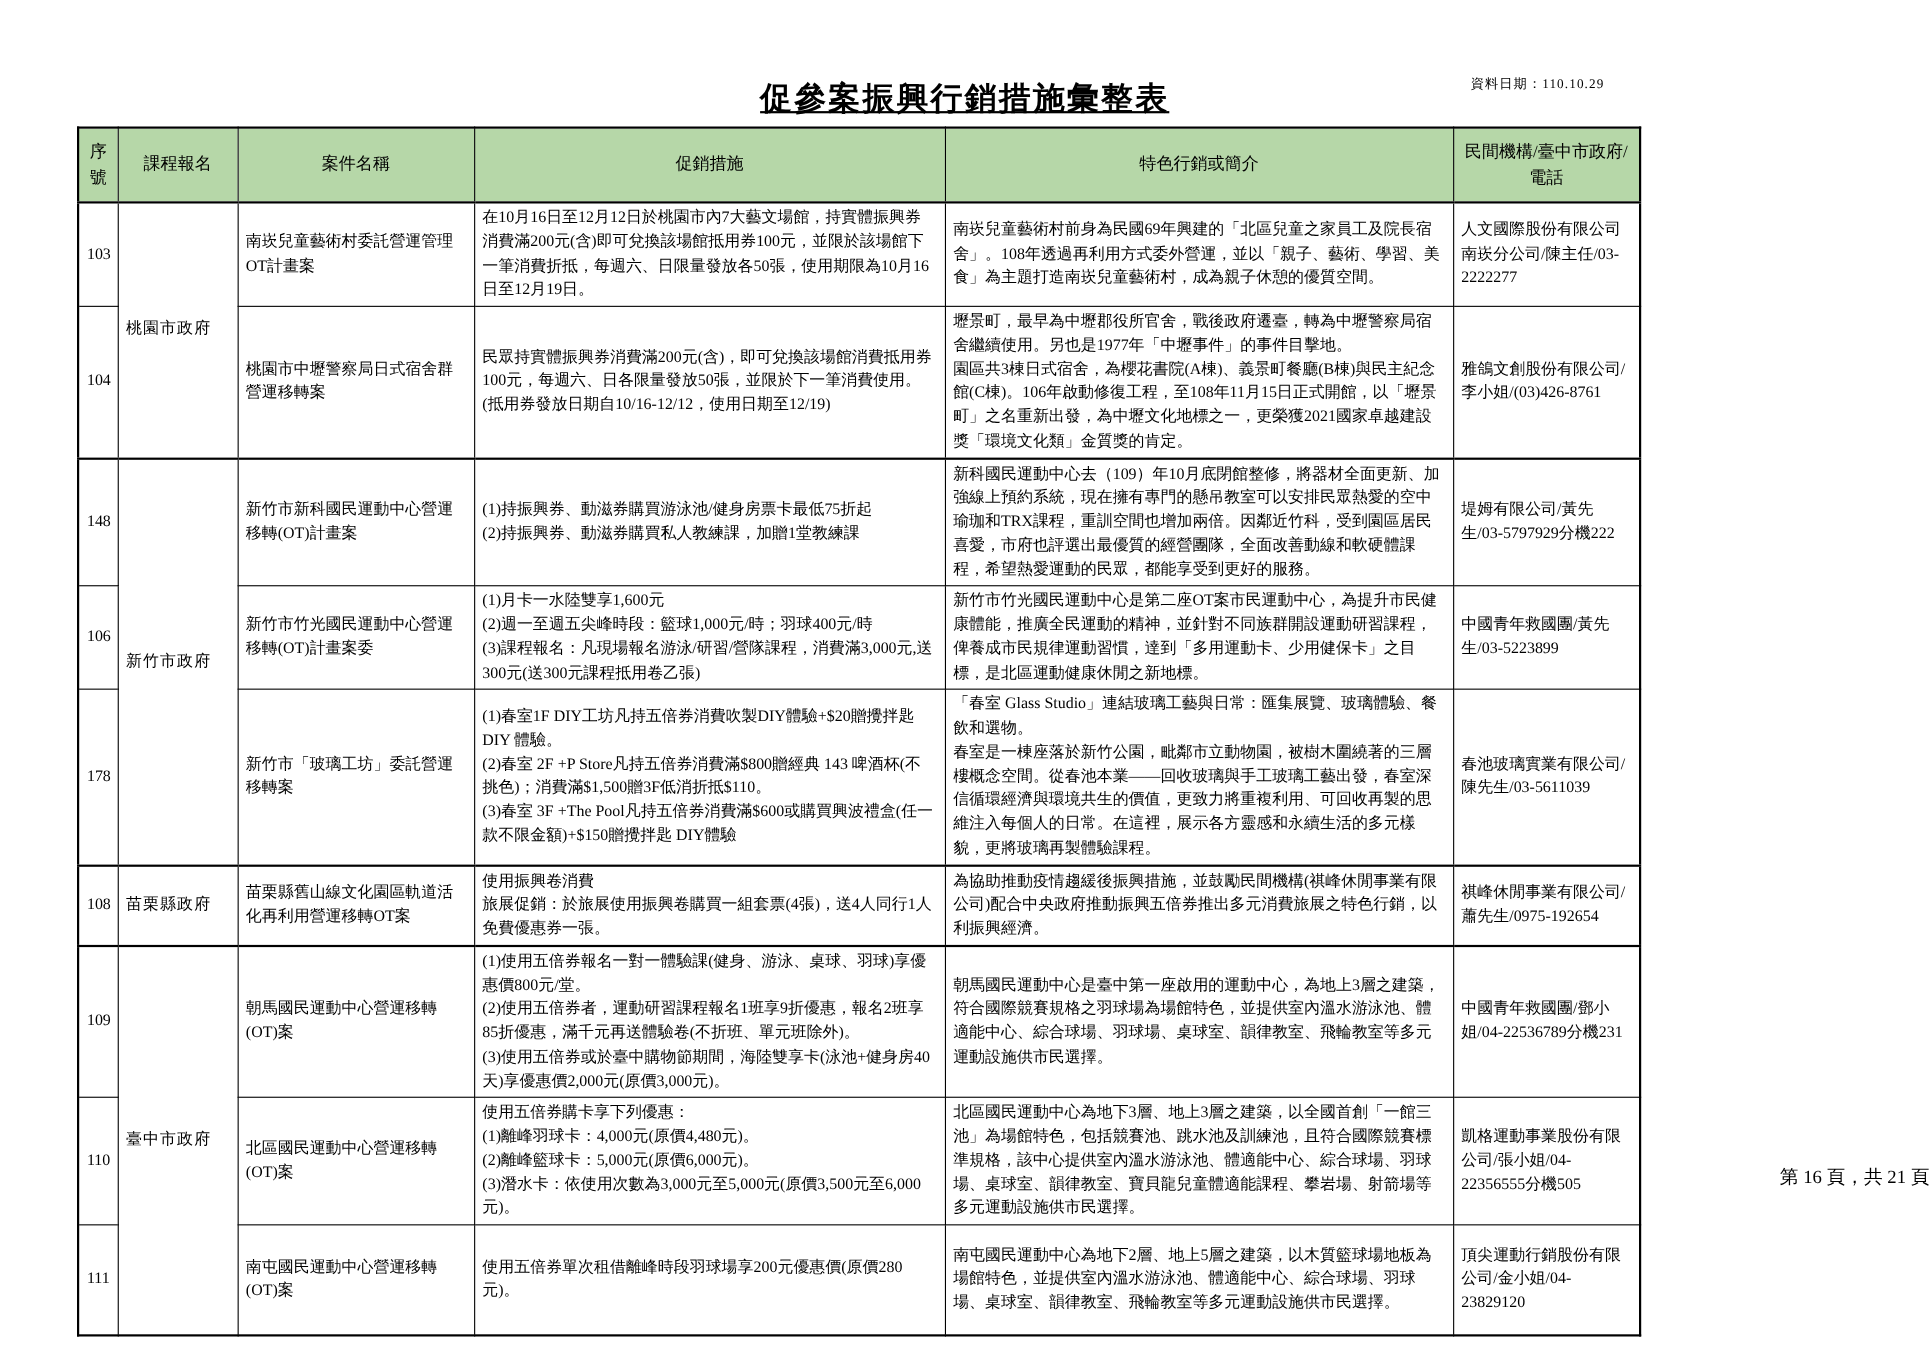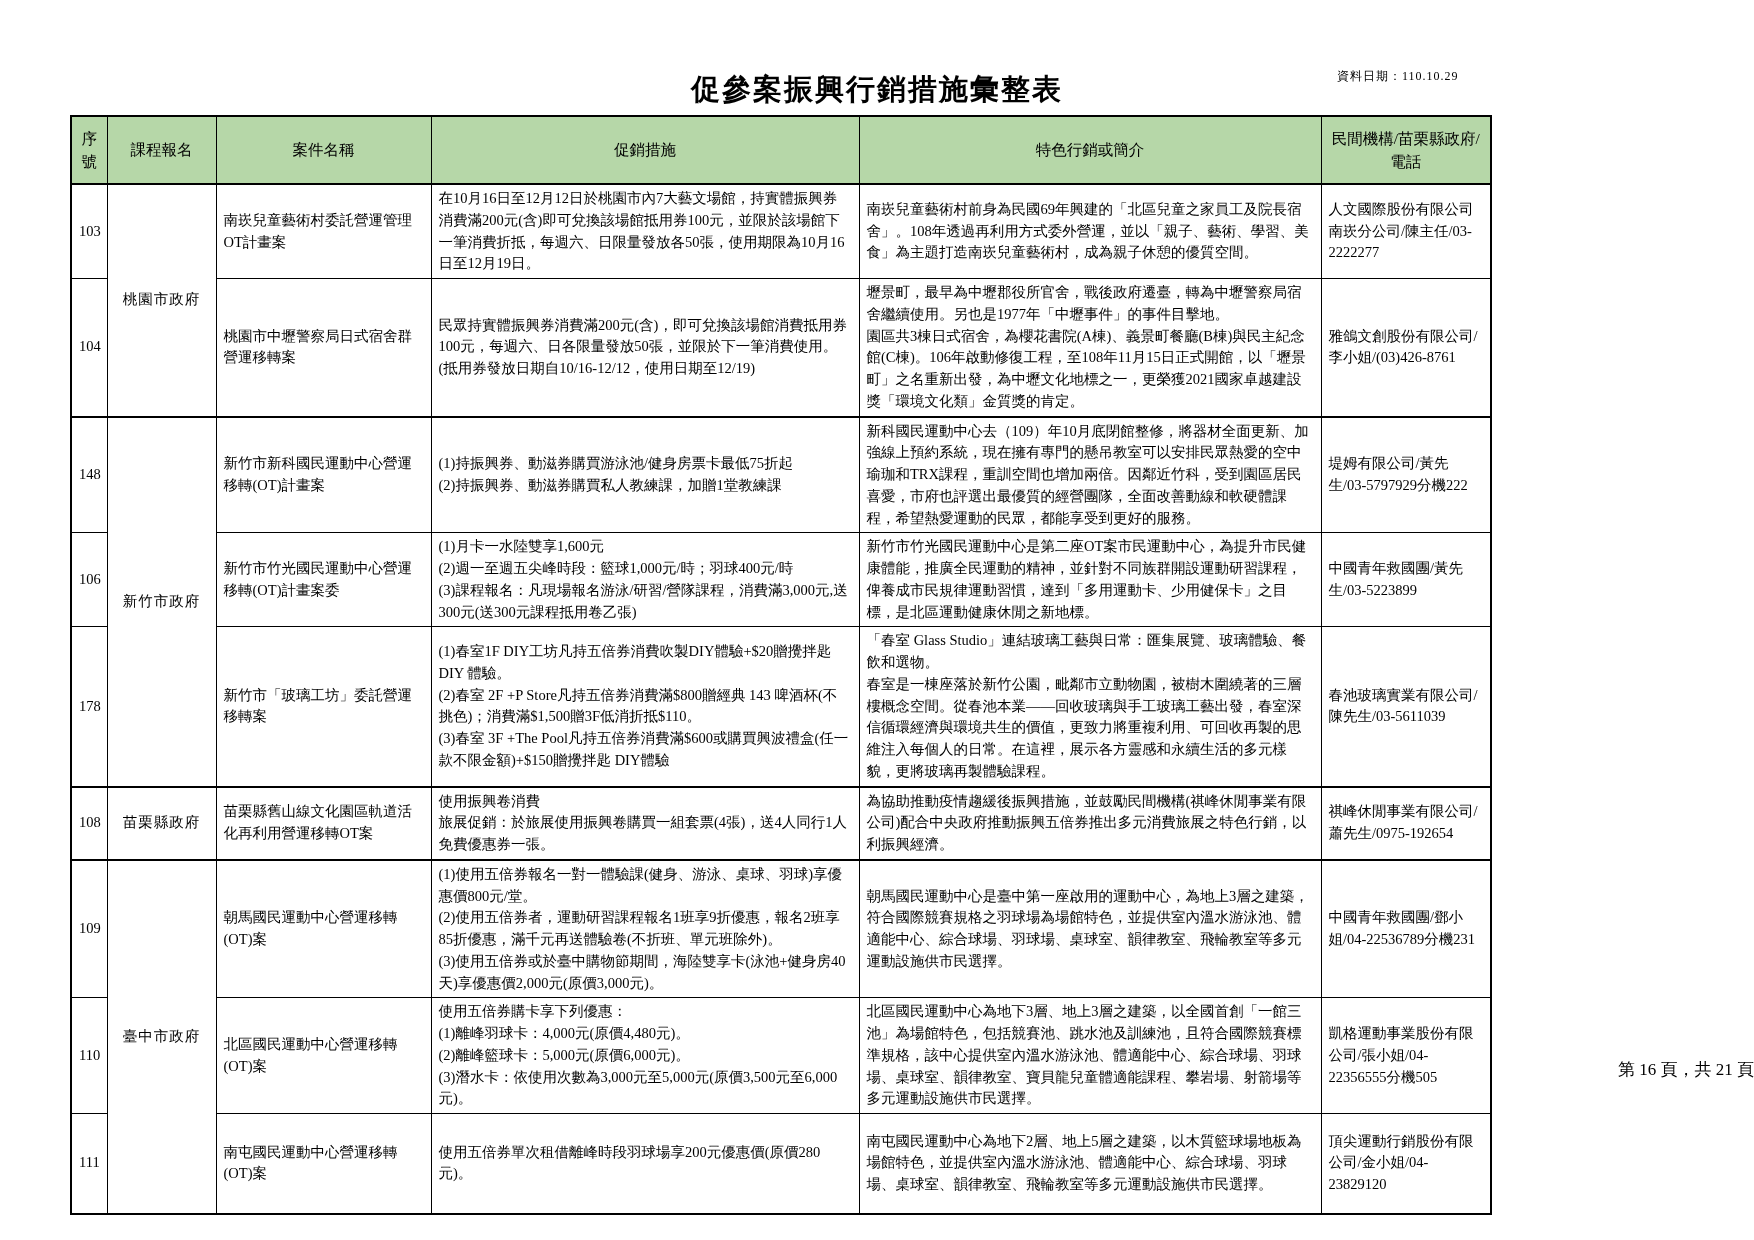--- a/index.html
+++ b/index.html
@@ -5,21 +5,21 @@
   html,body{margin:0;padding:0;background:#ffffff;}
   body{
     width:1754px;height:1240px;position:relative;overflow:hidden;
     font-family:"Liberation Serif","DejaVu Serif",serif;color:#000;
   }
   .date-label{
     position:absolute;top:68px;left:1337px;font-size:12px;letter-spacing:1px;
   }
   .page-title{
     position:absolute;top:70px;left:0;width:100%;text-align:center;
-    font-size:29px;font-weight:bold;letter-spacing:2px;
+    font-size:29px;font-weight:bold;letter-spacing:2px;text-decoration:underline;
   }
   table.summary{
     position:absolute;top:115px;left:70px;width:1420px;
     border-collapse:collapse;table-layout:fixed;
     border:2.5px solid #000;
   }
   table.summary th,table.summary td{
     border:1px solid #000;vertical-align:middle;
     font-size:14.5px;line-height:1.5;padding:3px 7px;
     overflow:hidden;
@@ -29,21 +29,21 @@
     background:#b6d7a8;font-weight:normal;text-align:center;font-size:15.5px;
     border-bottom:2px solid #000;
   }
   col.c-no{width:36px;}
   col.c-agency{width:109px;}
   col.c-case{width:215px;}
   col.c-promo{width:428px;}
   col.c-feature{width:462px;}
   col.c-contact{width:170px;}
   td.no{text-align:right;font-size:15px;margin-top:28px;}
-  td.agency{text-align:center;font-size:16px;letter-spacing:1px;}
+  td.agency{text-align:left;font-size:16px;letter-spacing:1px;}
   td.case{font-size:15.5px;}
   td.promo,td.feature{white-space:pre-line;text-align:left;}
   td.contact{font-size:14px;}
   tr.group-start td{border-top:2.5px solid #000;}
   
   tbody tr:nth-child(1){height:68px;}
   tbody tr:nth-child(2){height:107px;}
   tbody tr:nth-child(3){height:85px;}
   tbody tr:nth-child(4){height:80px;}
   tbody tr:nth-child(5){height:130px;}
@@ -70,21 +70,21 @@
       <col class="c-feature">
       <col class="c-contact">
   </colgroup>
   <thead>
     <tr id="header-row">
         <th>序號</th>
         <th>課程報名</th>
         <th>案件名稱</th>
         <th>促銷措施</th>
         <th>特色行銷或簡介</th>
-        <th>民間機構/苗栗縣政府/電話</th>
+        <th>民間機構/臺中市政府/電話</th>
       </tr>
   </thead>
   <tbody id="table-body">
       <tr class="group-start">
         <td class="no">103</td>
         <td class="agency" rowspan="2">桃園市政府</td>
         <td class="case">南崁兒童藝術村委託營運管理OT計畫案</td>
         <td class="promo">在10月16日至12月12日於桃園市內7大藝文場館，持實體振興券消費滿200元(含)即可兌換該場館抵用券100元，並限於該場館下一筆消費折抵，每週六、日限量發放各50張，使用期限為10月16日至12月19日。</td>
         <td class="feature">南崁兒童藝術村前身為民國69年興建的「北區兒童之家員工及院長宿舍」。108年透過再利用方式委外營運，並以「親子、藝術、學習、美食」為主題打造南崁兒童藝術村，成為親子休憩的優質空間。</td>
         <td class="contact">人文國際股份有限公司南崁分公司/陳主任/03-2222277</td>

